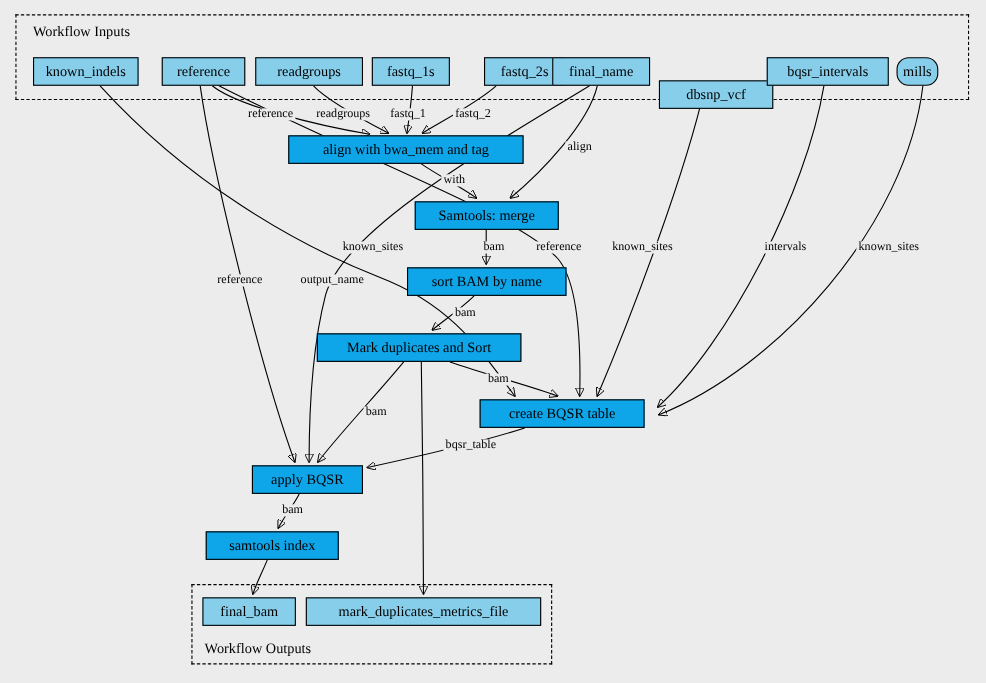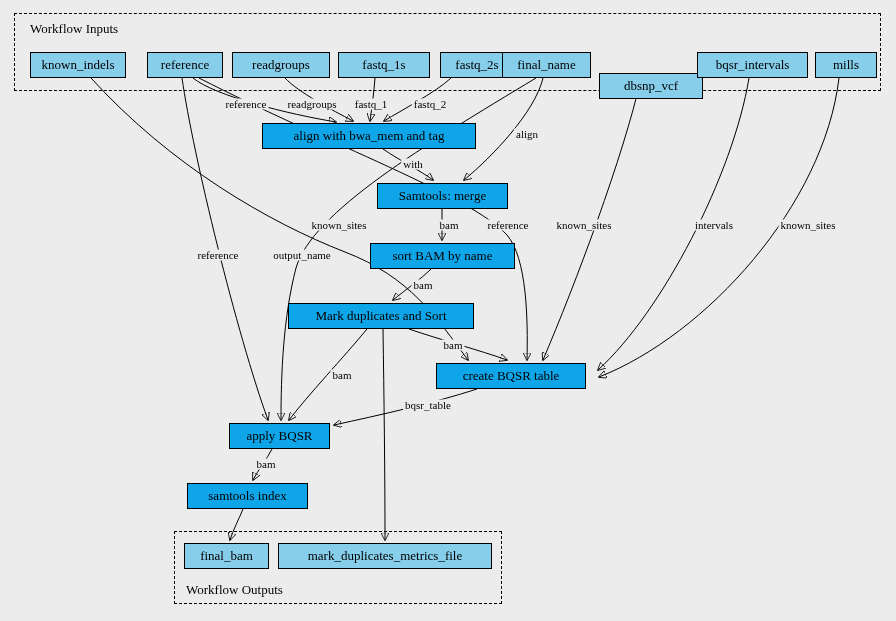--- a/index.html
+++ b/index.html
@@ -59,26 +59,26 @@
 
   <div class="cluster" style="left:14px;top:13px;width:867px;height:78px;"></div>
   <div class="cluster-label" style="left:30px;top:21px;">Workflow Inputs</div>
 
   <div class="cluster" style="left:174px;top:531px;width:328px;height:73px;"></div>
   <div class="cluster-label" style="left:186px;top:582px;">Workflow Outputs</div>
 
   <div class="node input-node" style="left:30px;top:52px;width:96px;">known_indels</div>
   <div class="node input-node" style="left:147px;top:52px;width:76px;">reference</div>
   <div class="node input-node" style="left:232px;top:52px;width:98px;">readgroups</div>
-  <div class="node input-node" style="left:338px;top:52px;width:92px;">fastq_1s</div>
+  <div class="node input-node" style="left:338px;top:52px;width:71px;">fastq_1s</div>
   <div class="node input-node" style="left:440px;top:52px;width:74px;">fastq_2s</div>
   <div class="node input-node" style="left:502px;top:52px;width:89px;">final_name</div>
   <div class="node input-node" style="left:599px;top:52px;width:104px;margin-top:21px;">dbsnp_vcf</div>
   <div class="node input-node" style="left:697px;top:52px;width:111px;">bqsr_intervals</div>
-  <div class="node input-node" style="left:815px;top:52px;width:62px;">mills</div>
+  <div class="node input-node" style="left:815px;top:52px;width:38px;border-radius:11px;">mills</div>
 
   <div class="node task-node" style="left:262px;top:123px;width:214px;">align with bwa_mem and tag</div>
   <div class="node task-node" style="left:377px;top:183px;width:131px;">Samtools: merge</div>
   <div class="node task-node" style="left:370px;top:243px;width:145px;">sort BAM by name</div>
   <div class="node task-node" style="left:288px;top:303px;width:186px;">Mark duplicates and Sort</div>
   <div class="node task-node" style="left:436px;top:363px;width:150px;">create BQSR table</div>
   <div class="node task-node" style="left:187px;top:483px;width:121px;">samtools index</div>
   <div class="node task-node" style="left:229px;top:423px;width:101px;">apply BQSR</div>
 
   <div class="node output-node" style="left:184px;top:543px;width:85px;">final_bam</div>

